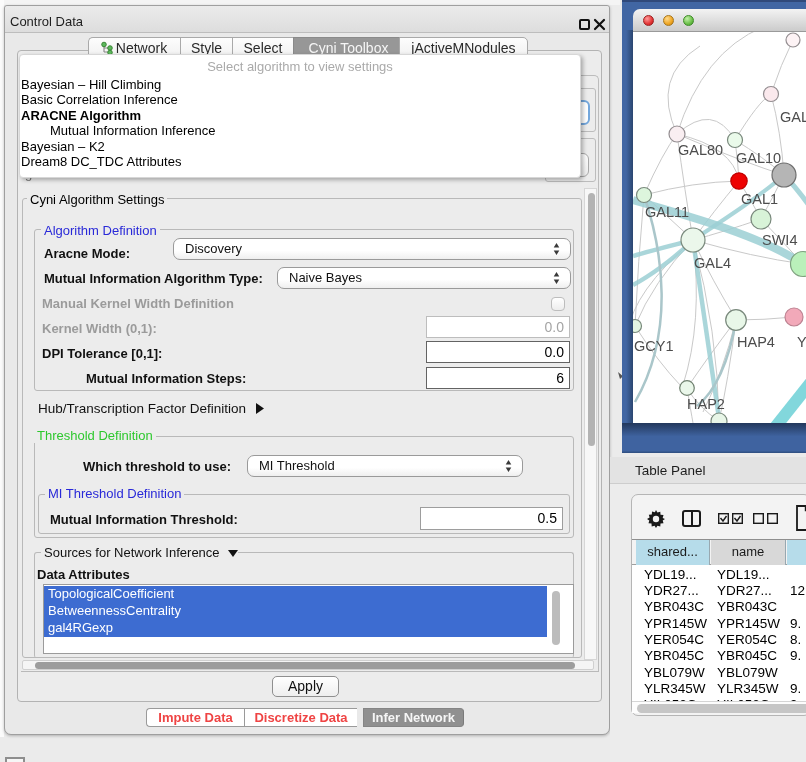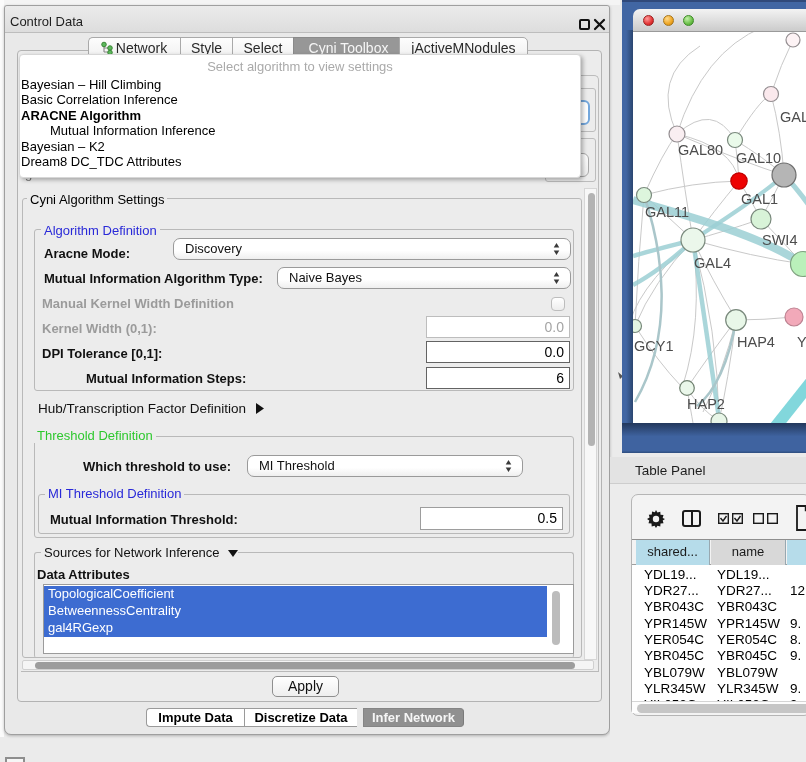--- a/index.html
+++ b/index.html
@@ -41,21 +41,21 @@
   box-shadow:2px 2px 4px rgba(0,0,0,.3); z-index:50; }
 #popup .hint { position:absolute; left:0; top:4px; width:100%; text-align:center;
   color:#aaaaaa; font-size:13px; }
 #popup .it { position:absolute; left:1px; font-size:13px; color:#000; }
 
 #dlist { position:absolute; background:#fff; border:1px solid #9b9b9b; }
 #dlist .row { height:17px; width:503px; background:#3d6cd1; color:#fff; font-size:13px;
   line-height:16px; padding-left:4px; }
 
 .seg { position:absolute; top:0; height:19px; background:#fff; border:1px solid #9a9a9a;
-  font-size:13px; font-weight:bold; color:#000000; text-align:center; line-height:18px;
+  font-size:13px; font-weight:bold; color:#ef4444; text-align:center; line-height:18px;
   border-right:none; }
 .seg.sel { background:#909090; color:#f6f6f6; border-color:#858585; }
 
 #netwin { position:absolute; left:622px; top:0px; width:184px; height:453px;
   background:#4166a3; border-top:2px solid #30497a; }
 #tp-band { position:absolute; left:610px; top:457px; width:196px; height:27px;
   background:#e3e3e3; border-bottom:1px solid #cdcdcd; }
 #tpanel { position:absolute; left:631px; top:494px; width:180px; height:222px;
   background:#f3f3f3; border:1px solid #b5b5b5; border-radius:7px; }
 .th { position:absolute; top:0; height:34px; font-size:13px; color:#1b1b1b;

